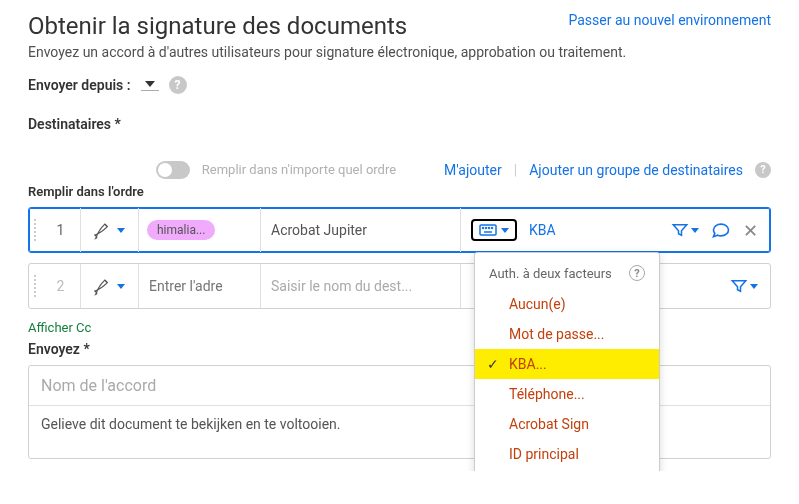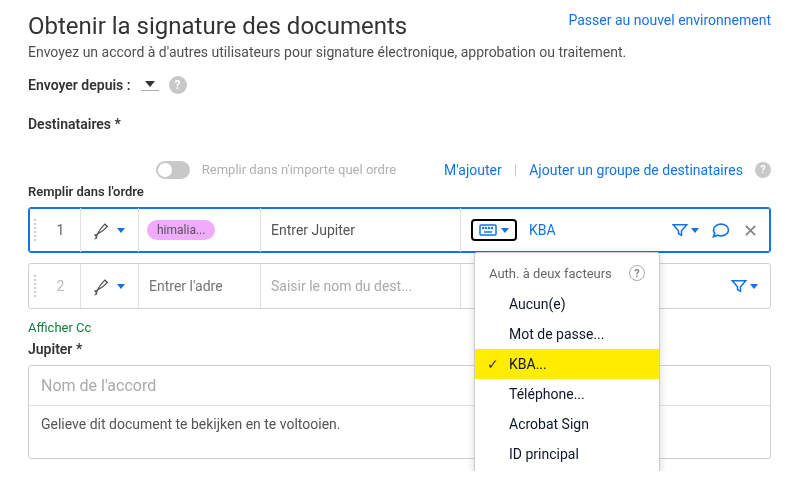--- a/index.html
+++ b/index.html
@@ -45,21 +45,21 @@
   .icon-grey { color:#999; cursor:pointer; display:flex; align-items:center; }
   .flt-wrap{display:flex;align-items:center;gap:2px;cursor:pointer;}
   .close-icon{font-size:18px;color:#888;font-weight:300;}
   .link-small { color:#15803d; font-size:13px; cursor:pointer; margin-bottom:6px; display:inline-block;}
   .msg-label { font-weight:600; margin-bottom:8px; }
   .msg-box { border:1px solid #d0d0d0; border-radius:3px; }
   .msg-title { padding:10px 12px; border-bottom:1px solid #e0e0e0; color:#aaa; font-size:16px; }
   .msg-body { padding:10px 12px; color:#555; min-height:52px; font-size:14px; }
   .dropdown { position:absolute; top:44px; left:445px; width:186px; background:#fff; border:1px solid #ccc; border-radius:3px; box-shadow:0 2px 8px rgba(0,0,0,0.15); z-index:10; padding:8px 0;}
   .dd-header { display:flex; align-items:center; justify-content:space-between; padding:4px 14px 8px 14px; color:#666; font-size:13px;}
-  .dd-item { padding:7px 14px 7px 34px; font-size:14px; color:#0f172a; cursor:pointer; position:relative;}
+  .dd-item { padding:7px 14px 7px 34px; font-size:14px; color:#c2410c; cursor:pointer; position:relative;}
   .dd-item.selected { background:#ffed00; }
   .dd-item.selected::before { content:"✓"; position:absolute; left:12px; color:#333; }
   .email-input{ border:none; outline:none; padding-left:10px; font-size:14px; color:#aaa; width:100%;}
 </style>
 </head>
 <body>
 
 
 
 <div class="header-row">
@@ -107,21 +107,21 @@
     <svg width="20" height="20" viewBox="0 0 24 24" fill="none" stroke="#555" stroke-width="1.5">
         <path d="M3 20c2-6 5-10 10-15l3 3c-5 5-9 8-15 10z"></path>
         <path d="M13 5l3 3"></path>
         <path d="M3 20l-1 2 2-1"></path>
       </svg>
     <span class="chev-sm"></span>
   </div>
   <div class="email-cell">
     <span class="chip">himalia...</span>
   </div>
-  <div class="name-cell">Entrer Jupiter</div>
+  <div class="name-cell">Acrobat Jupiter</div>
   <div class="auth-cell">
     <div class="auth-btn">
       <svg width="18" height="12" viewBox="0 0 18 12" fill="none" stroke="#1473e6" stroke-width="1.5">
           <rect x="1" y="1" width="16" height="10" rx="1"></rect>
           <circle cx="4" cy="4" r="0.5" fill="#1473e6"></circle>
           <circle cx="7" cy="4" r="0.5" fill="#1473e6"></circle>
           <circle cx="10" cy="4" r="0.5" fill="#1473e6"></circle>
           <circle cx="13" cy="4" r="0.5" fill="#1473e6"></circle>
           <line x1="5" y1="8" x2="13" y2="8"></line>
         </svg>
@@ -190,20 +190,20 @@
       <svg width="18" height="18" viewBox="0 0 24 24" fill="none" stroke="#1473e6" stroke-width="2">
           <path d="M3 5h18l-7 8v6l-4-2v-4z"></path>
         </svg>
       <span class="chev-sm"></span>
     </div>
   </div>
 </div>
 
 <a class="link-small">Afficher Cc</a>
 
-<div class="msg-label">Jupiter *</div>
+<div class="msg-label">Envoyez *</div>
 <div class="msg-box">
   <div class="msg-title">Nom de l'accord</div>
   <div class="msg-body">Gelieve dit document te bekijken en te voltooien.</div>
 </div>
 
 
 
 
 </body></html>

